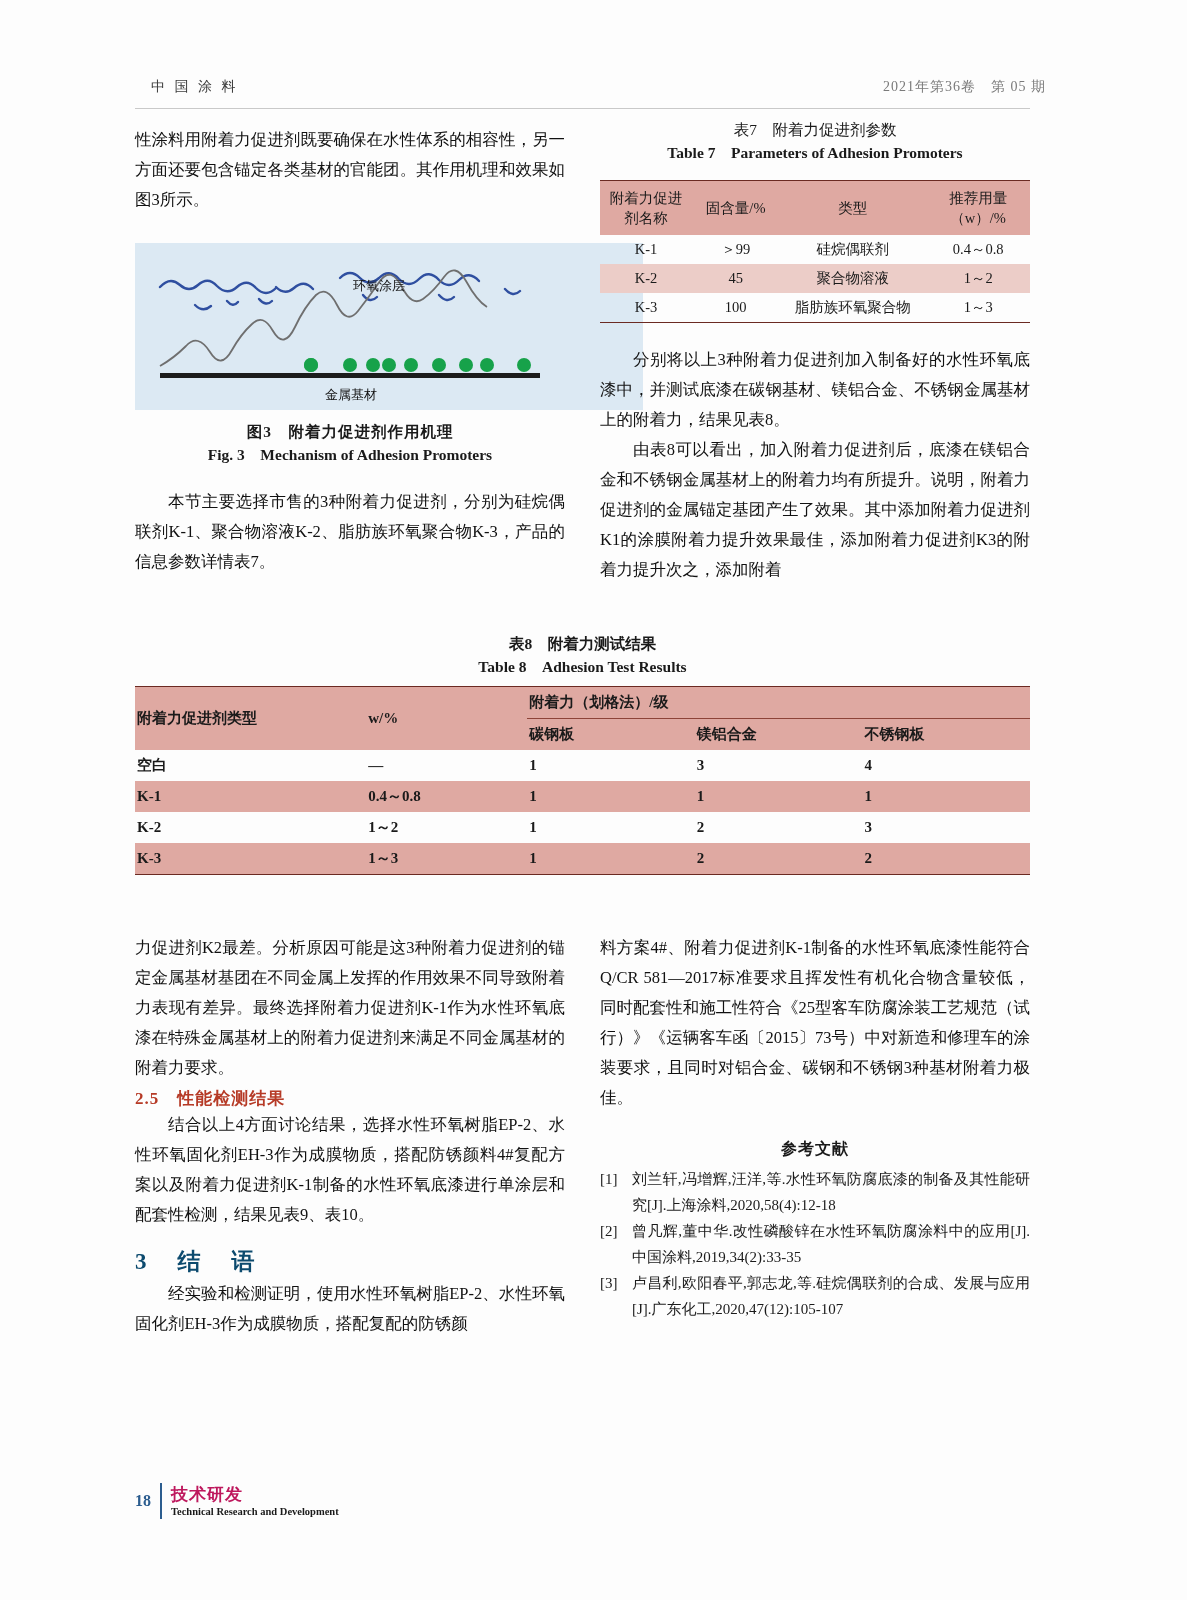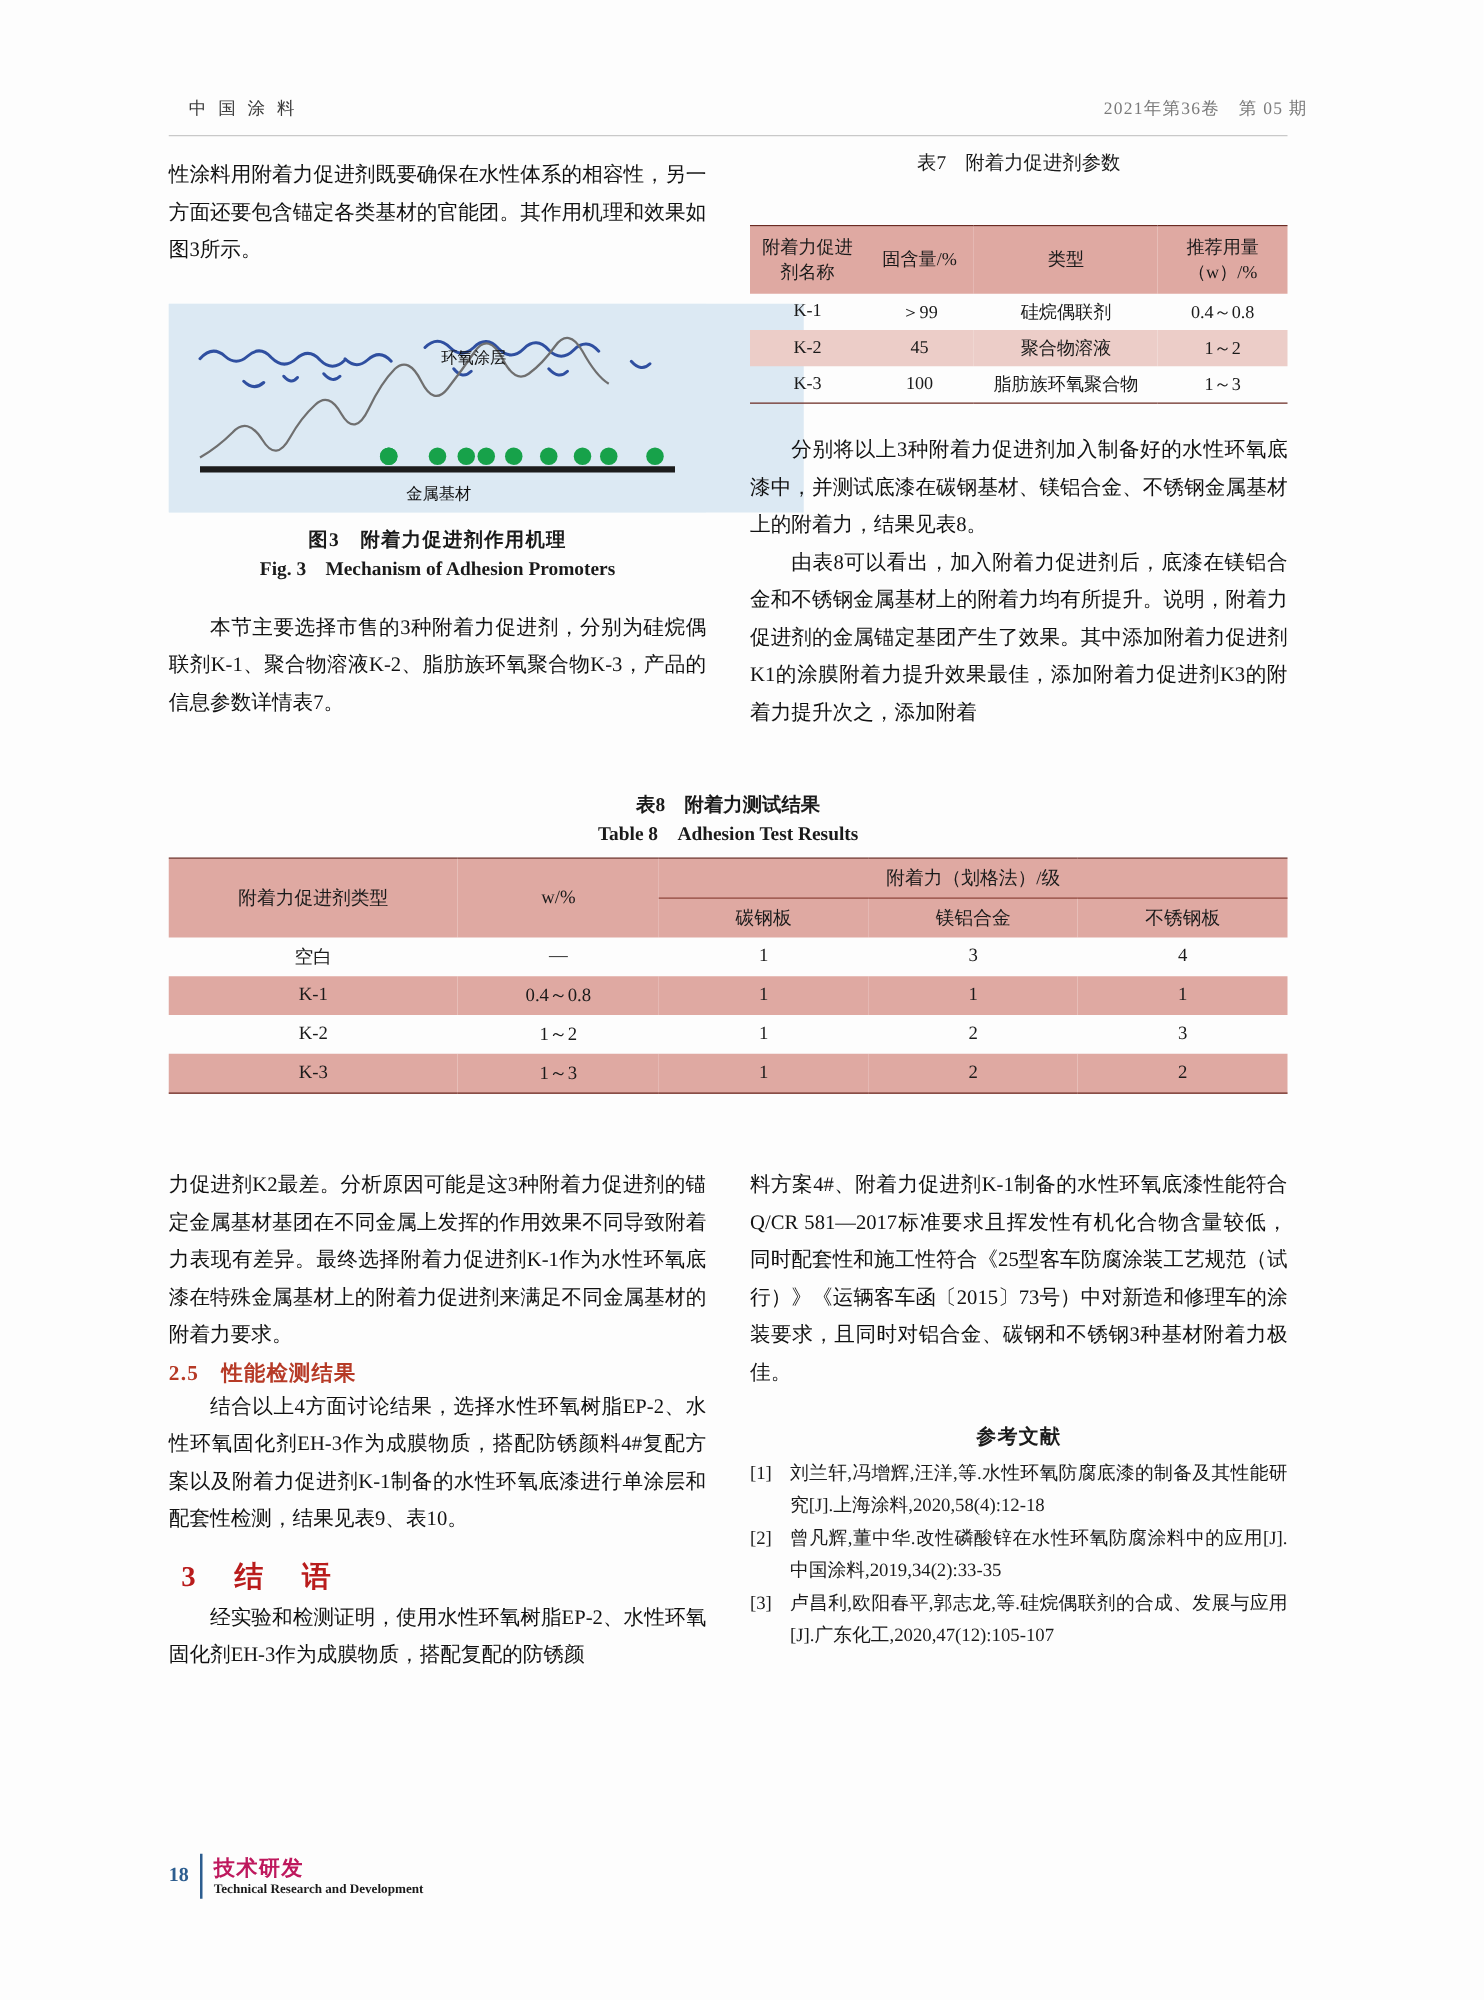--- a/index.html
+++ b/index.html
@@ -172,22 +172,22 @@
   }
   #table8 {
     position: absolute;
     left: 135px;
     top: 686px;
     width: 895px;
     border-collapse: collapse;
     font-size: 15px;
   }
   #table8 th, #table8 td {
-    text-align: center;
-    font-weight: normal;
+    text-align: left;
+    font-weight: bold;
     padding: 6px 2px;
   }
   #table8 thead th { background: #dfa9a2; }
   #table8 thead th.sub { border-top: 1px solid #8d4338; }
   #table8 .rule-top { border-top: 1.6px solid #6b2a22; }
   #table8 .rule-bot { border-bottom: 1.6px solid #6b2a22; }
   #table8 tbody tr.alt td { background: #dfa9a2; }
   #table8 .c-type { width: 232px; }
   #table8 .c-w { width: 160px; }
   #table8 .c-d { width: 167px; }
@@ -206,27 +206,26 @@
     width: 430px;
   }
   .sec-head {
     color: #b63a26;
     font-weight: bold;
     font-size: 17px;
     margin-top: 4px;
     letter-spacing: 1px;
   }
   .sec-head-big {
-    color: #b91c1c;
+    color: #0c4a6e;
     font-weight: bold;
     font-size: 23px;
     letter-spacing: 4px;
     margin-top: 16px;
     margin-bottom: 2px;
-    margin-left: 10px;
   }
   .ref-title {
     text-align: center;
     font-weight: bold;
     font-size: 16px;
     margin-top: 26px;
     margin-bottom: 6px;
     letter-spacing: 1px;
   }
   .ref-item {
@@ -324,20 +323,21 @@
       <text x="218" y="47" font-family="Liberation Serif, serif" font-size="13" fill="#111">环氧涂层</text>
       <text x="190" y="156" font-family="Liberation Serif, serif" font-size="13" fill="#111">金属基材</text>
     </svg>
   </div>
   <div id="fig-cap-cn" class="fig-caption">图3　附着力促进剂作用机理</div>
   <div id="fig-cap-en" class="fig-caption">Fig. 3　Mechanism of Adhesion Promoters</div>
 
   <div id="left-after-fig" class="col-text indent">本节主要选择市售的3种附着力促进剂，分别为硅烷偶联剂K-1、聚合物溶液K-2、脂肪族环氧聚合物K-3，产品的信息参数详情表7。</div>
 
   <div id="t7-cap">表7　附着力促进剂参数</div>
+  <div id="t7-cap-en">Table 7　Parameters of Adhesion Promoters</div>
   <table id="table7">
     <thead>
       <tr>
         <th class="rule-top">附着力促进剂名称</th>
         <th class="rule-top">固含量/%</th>
         <th class="rule-top">类型</th>
         <th class="rule-top">推荐用量（w）/%</th>
       </tr>
     </thead>
     <tbody>

